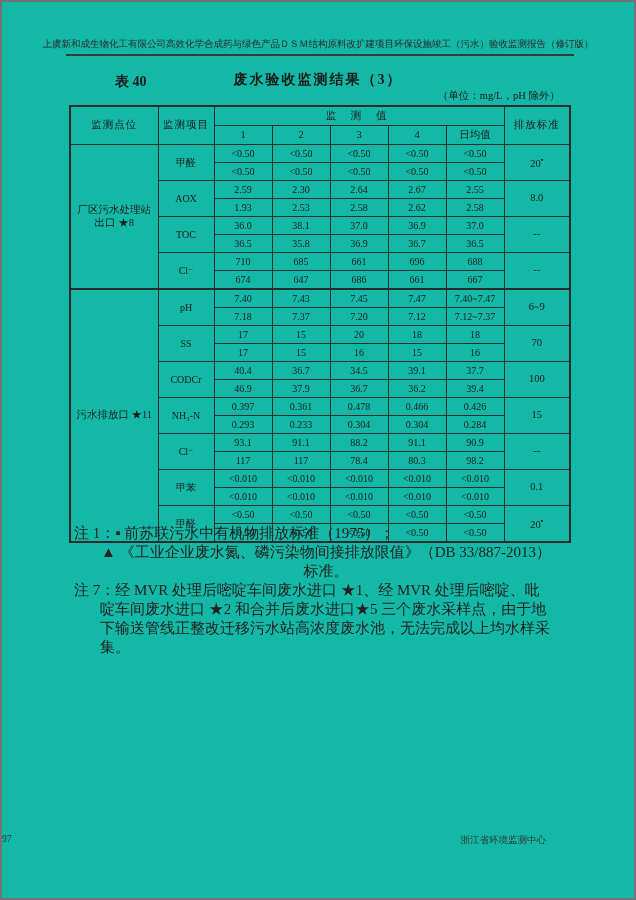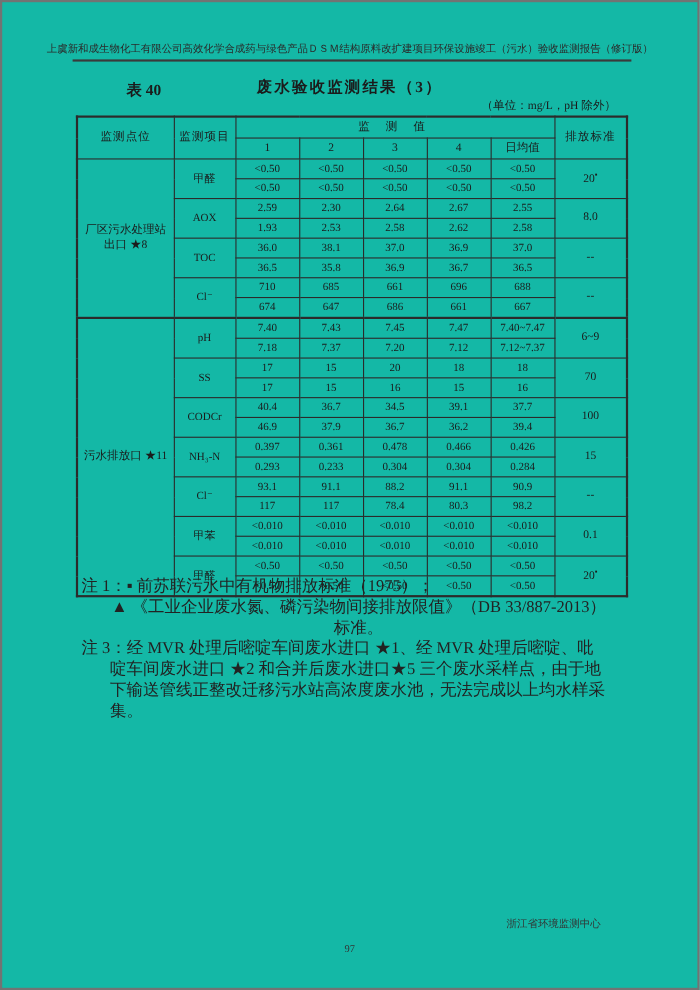--- a/index.html
+++ b/index.html
@@ -59,21 +59,21 @@
   .std-cell sup{font-size:7px;}
   .sec-start td{border-top:2px solid #2b2b2b;}
   .notes{
     position:absolute;top:522px;left:72px;width:478px;
     font-size:15px;line-height:19px;color:#222;
   }
   .note-line2{padding-left:26px;text-align:center;}
   .hang{padding-left:26px;text-indent:-26px;}
   .page-number{
     position:absolute;top:832px;left:0;width:100%;
-    text-align:center;font-size:9.5px;color:#333;margin-top:24px;
+    font-size:9.5px;color:#333;
   }
   .footer-org{
     position:absolute;top:832px;right:88px;
     font-size:9.5px;color:#333;font-family:Liberation Serif, serif;
   }
 </style>
 </head>
 <body>
 
 <div class="page">
@@ -292,20 +292,20 @@
         </tr>
       </tbody>
   </table>
 
   <div class="notes">
     <div>
       <span>注 1：</span><span>▪ 前苏联污水中有机物排放标准（1975）；</span>
     </div>
     <div class="note-line2">▲ 《工业企业废水氮、磷污染物间接排放限值》（DB 33/887-2013）标准。</div>
     <div class="hang">
-      <span>注 3：</span><span>经 MVR 处理后嘧啶车间废水进口 ★1、经 MVR 处理后嘧啶、吡啶车间废水进口 ★2 和合并后废水进口★5 三个废水采样点，由于地下输送管线正整改迁移污水站高浓度废水池，无法完成以上均水样采集。</span>
+      <span>注 7：</span><span>经 MVR 处理后嘧啶车间废水进口 ★1、经 MVR 处理后嘧啶、吡啶车间废水进口 ★2 和合并后废水进口★5 三个废水采样点，由于地下输送管线正整改迁移污水站高浓度废水池，无法完成以上均水样采集。</span>
     </div>
   </div>
 
   <div class="page-number">97</div>
   <div class="footer-org">浙江省环境监测中心</div>
 
 </div>
 
 </body></html>

